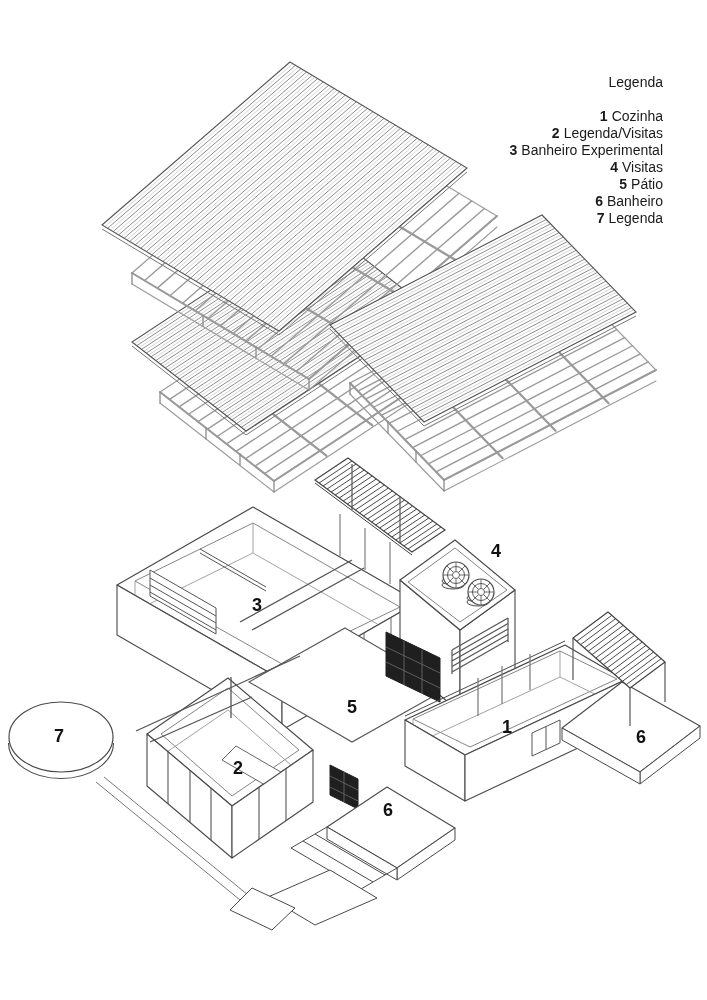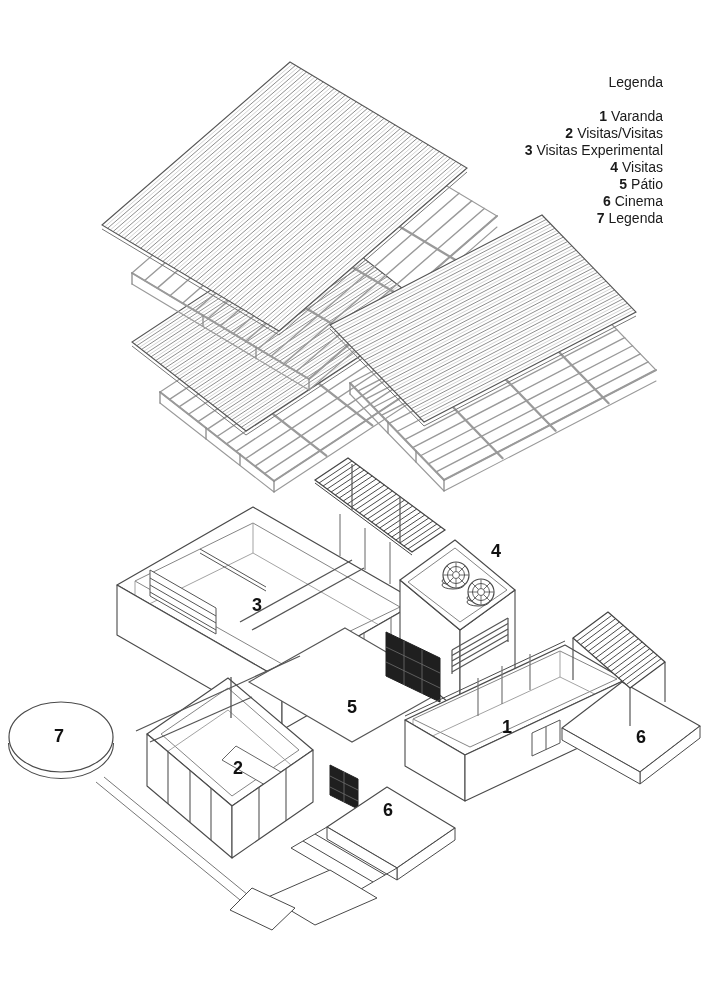--- a/index.html
+++ b/index.html
@@ -531,22 +531,22 @@
   <text class="plan-num" x="257" y="611">3</text>
   <text class="plan-num" x="496" y="557">4</text>
   <text class="plan-num" x="352" y="713">5</text>
   <text class="plan-num" x="641" y="743">6</text>
   <text class="plan-num" x="388" y="816">6</text>
   <text class="plan-num" x="59" y="742">7</text>
 </svg>
 
 <div class="legend">
   <div class="title">Legenda</div>
-  <div class="item"><b>1</b><span>Varanda</span></div>
-  <div class="item"><b>2</b><span>Visitas/Visitas</span></div>
-  <div class="item"><b>3</b><span>Visitas Experimental</span></div>
+  <div class="item"><b>1</b><span>Cozinha</span></div>
+  <div class="item"><b>2</b><span>Legenda/Visitas</span></div>
+  <div class="item"><b>3</b><span>Banheiro Experimental</span></div>
   <div class="item"><b>4</b><span>Visitas</span></div>
   <div class="item"><b>5</b><span>Pátio</span></div>
-  <div class="item"><b>6</b><span>Cinema</span></div>
+  <div class="item"><b>6</b><span>Banheiro</span></div>
   <div class="item"><b>7</b><span>Legenda</span></div>
 </div>
 
 </div>
 
 </body></html>

